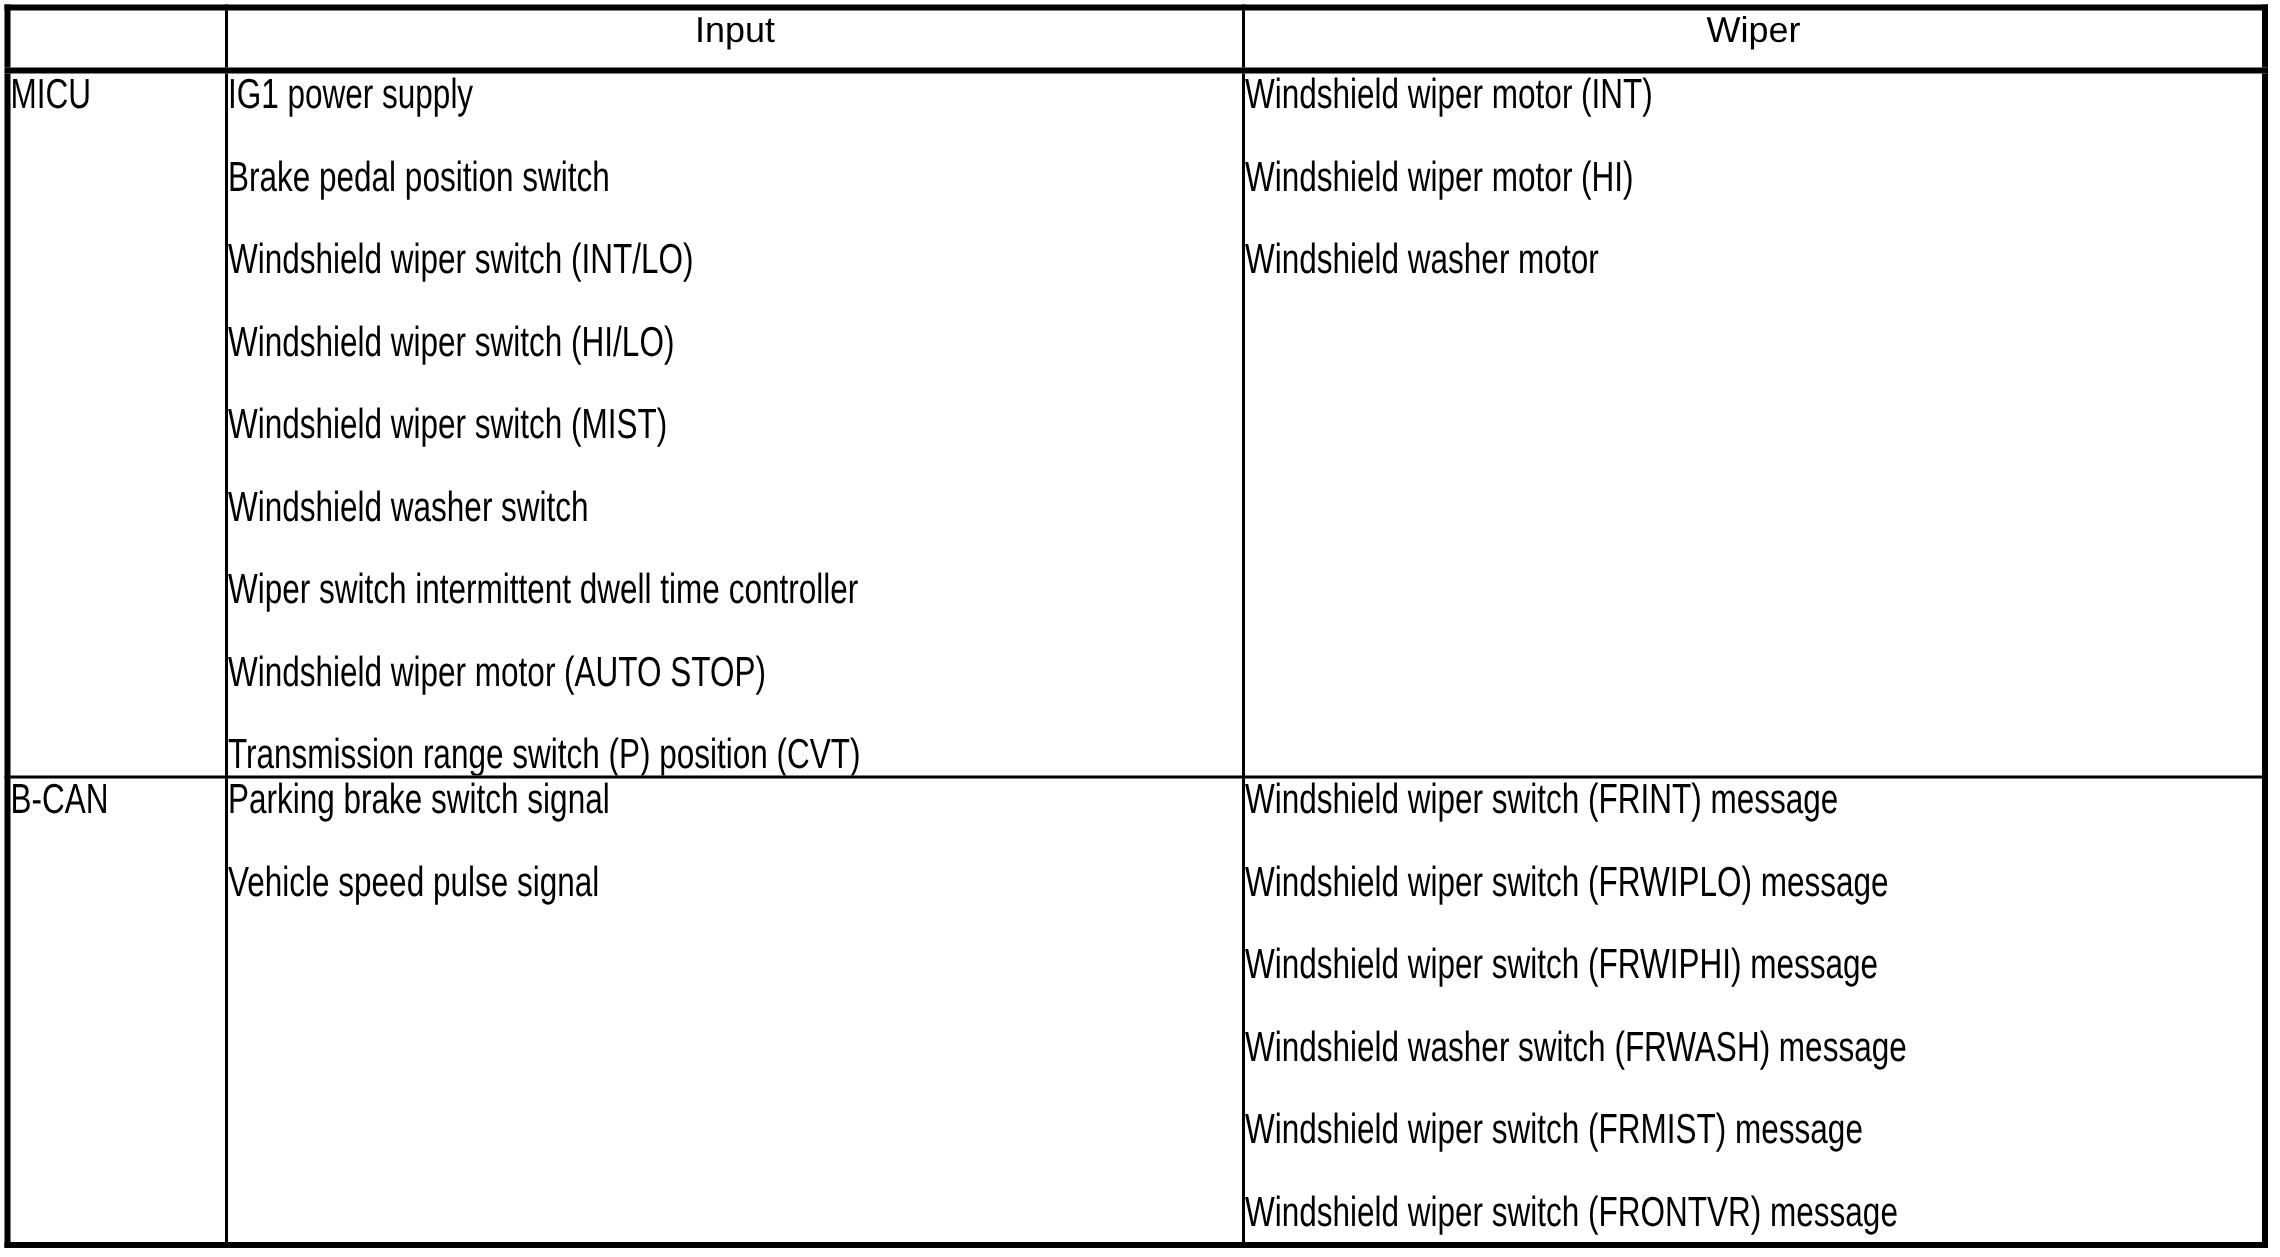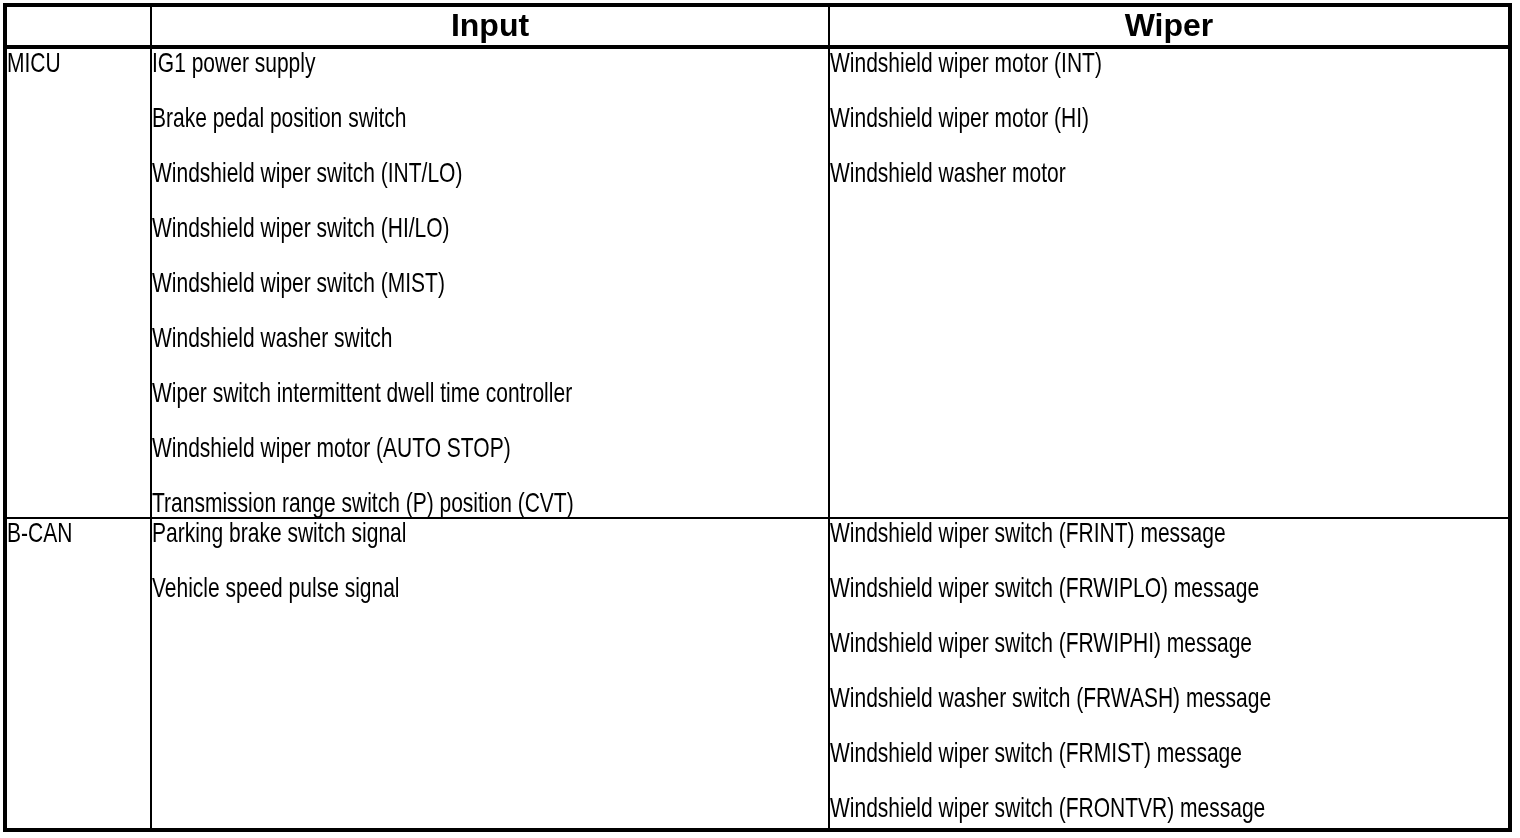--- a/index.html
+++ b/index.html
@@ -26,22 +26,22 @@
     padding: 0;
     overflow: hidden;
   }
   table.doc-table {
     border: 4px solid #000000;
   }
   thead th {
     height: 38px;
     vertical-align: middle;
     text-align: center;
-    font-size: 32px;
-    font-weight: bold;
+    font-size: 24px;
+    font-weight: normal;
     border-bottom-width: 4px !important;
   }
   tbody tr.row-micu  { height: 470px; margin-left: 44px; }
   tbody tr.row-bcan  { height: 312px; }
   td.label-cell, td.signal-cell {
     padding: 4px 0 0 5px;
   }
   .cond {
     font-size: 28px;
     line-height: 28px;

